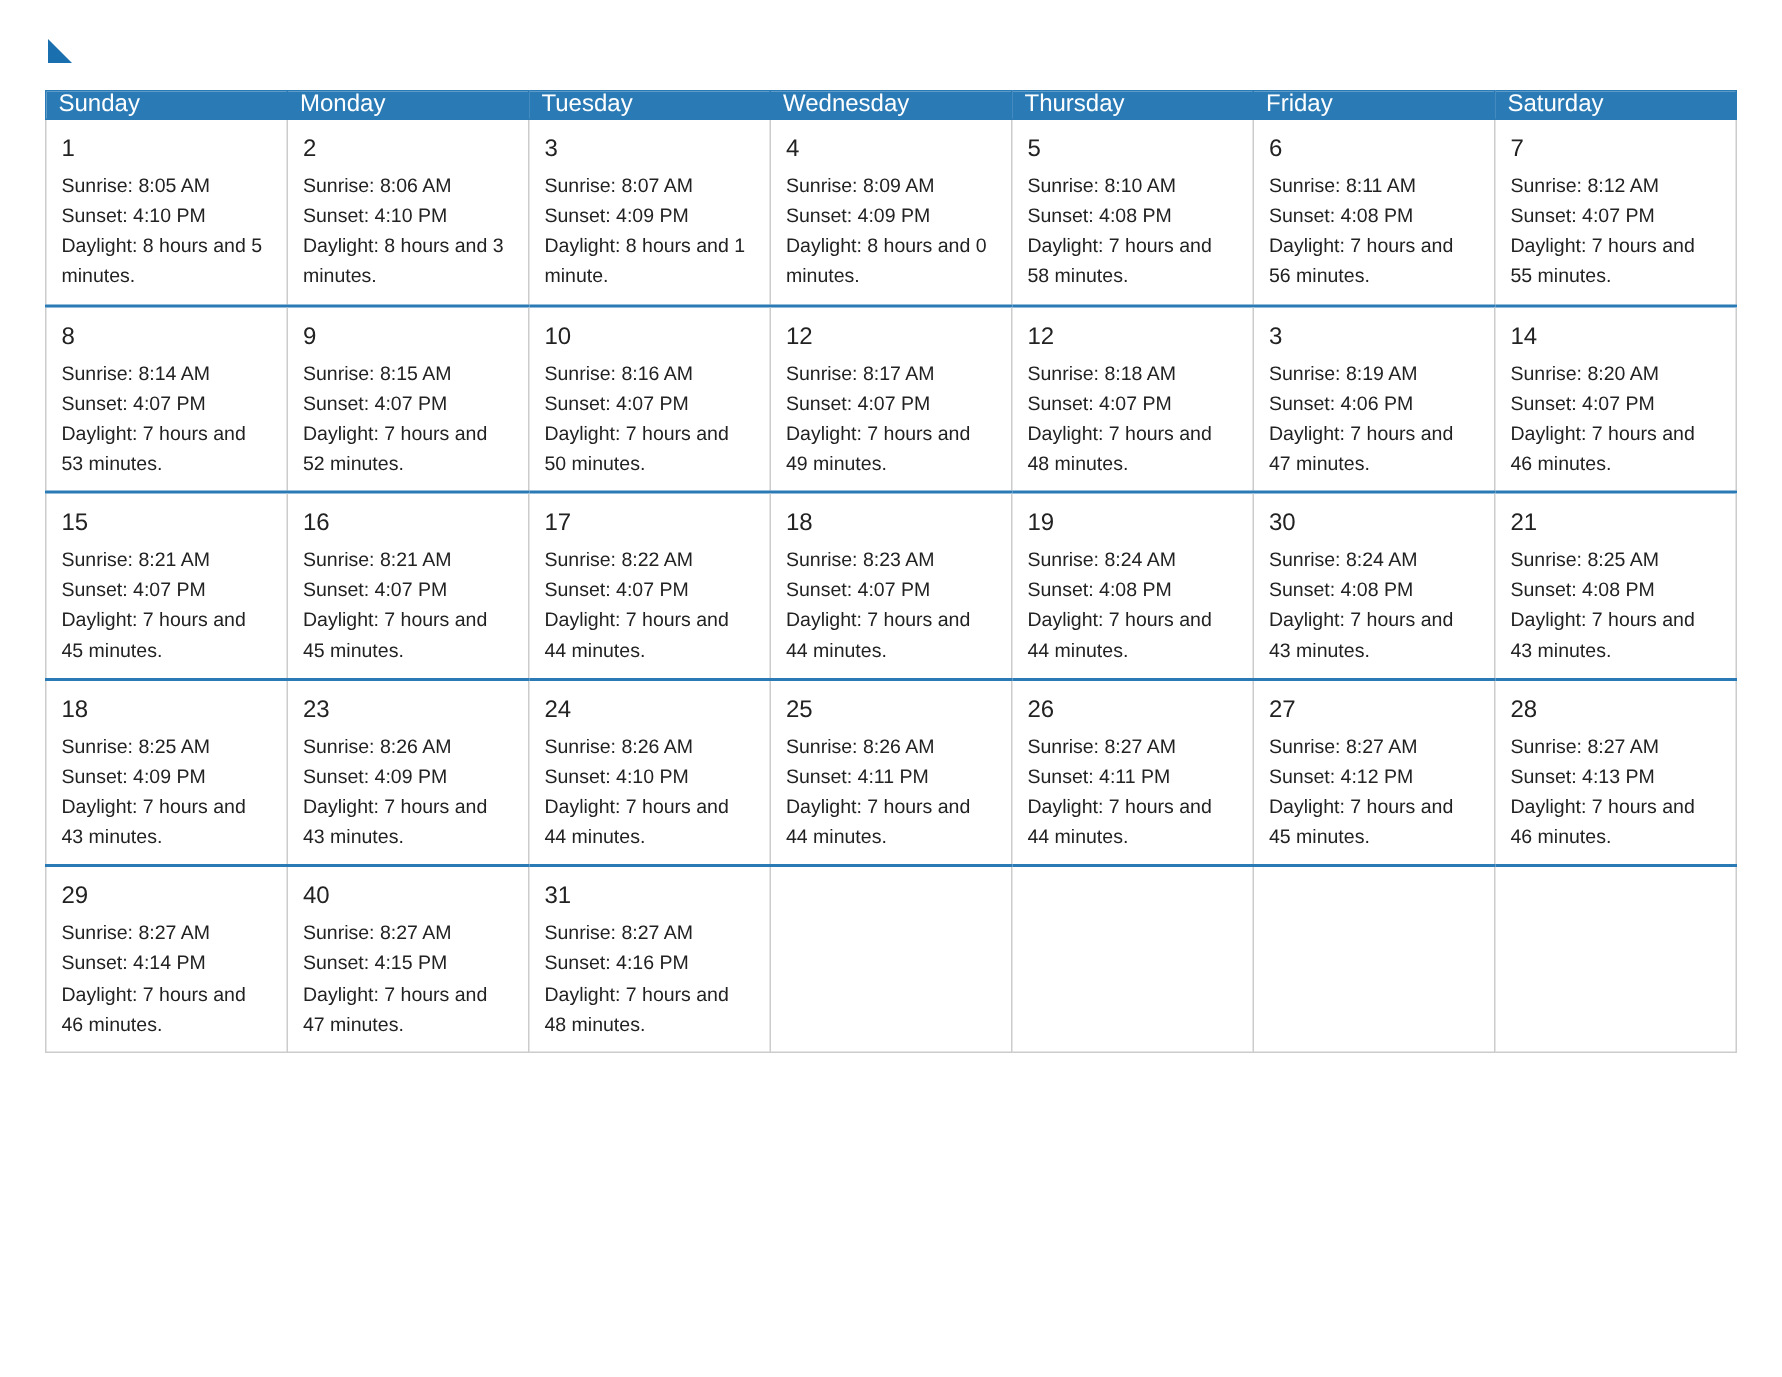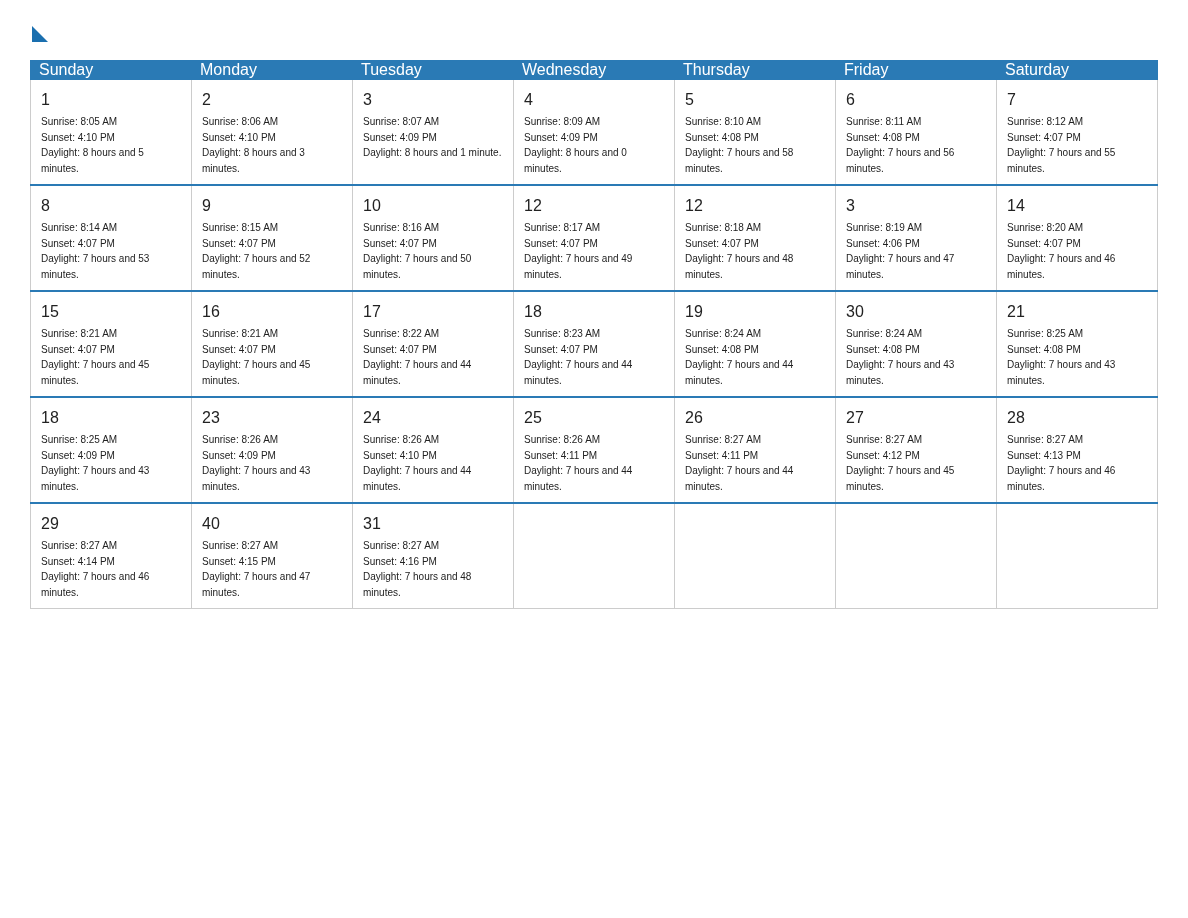--- a/index.html
+++ b/index.html
@@ -86,21 +86,21 @@
     .calendar td.empty {
       background: #fff;
     }
     .day-number {
       font-size: 16px;
       font-weight: normal;
       display: block;
       margin-bottom: 2px;
     }
     .day-info {
-      font-size: 10px;
+      font-size: 13px;
       color: #222;
       line-height: 1.55;
     }
     .row-divider td {
       border-top: 2px solid #2a7ab5;
     }
   </style>
 </head>
 <body>
 

